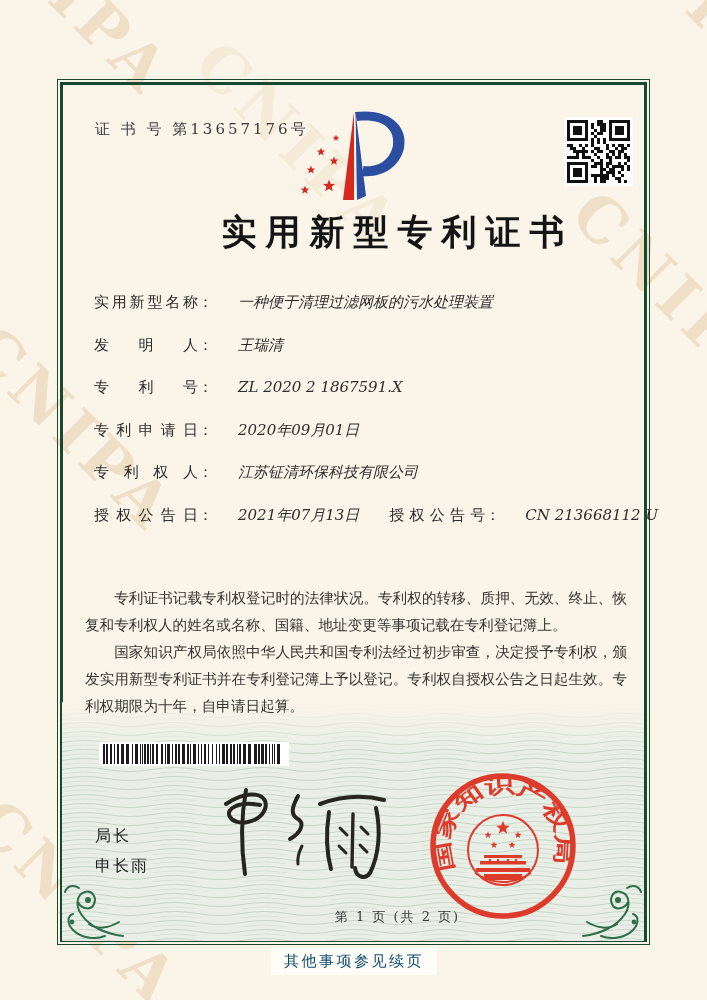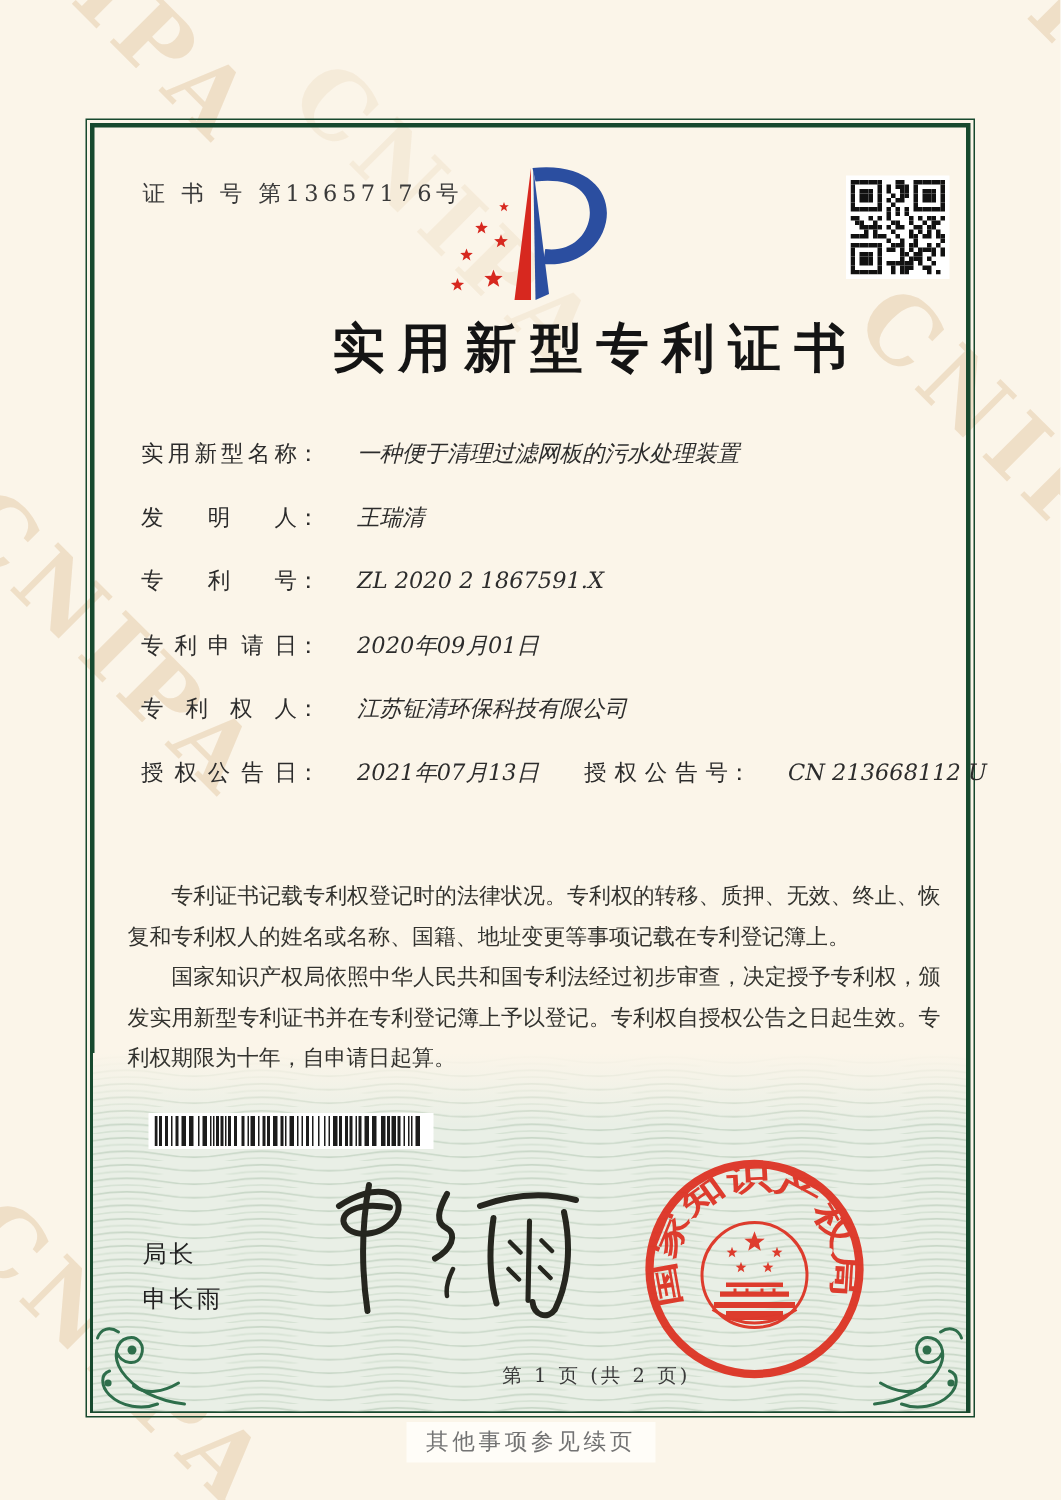--- a/index.html
+++ b/index.html
@@ -52,21 +52,21 @@
   .signature{position:absolute;left:202px;top:778px;}
 
   .seal{position:absolute;left:427px;top:770px;}
   .sealdate{position:absolute;left:424px;top:887px;width:175px;font-size:15.5px;font-weight:bold;
             color:#23232e;letter-spacing:1px;white-space:nowrap;}
 
   .pageinfo{position:absolute;left:0;top:908px;width:707px;text-align:center;
             font-size:13px;color:#3a3a3a;letter-spacing:2px;padding-left:44px;}
 
   .tab{position:absolute;left:271px;top:948px;background:#fffdf8;padding:4px 13px;
-       font-size:15px;color:#737373;letter-spacing:2.5px;}
+       font-size:15px;color:#0c4a6e;letter-spacing:2.5px;}
 </style>
 </head>
 <body>
 
 <div class="page">
 
   <div class="wm" style="left:-62px;top:-44px;">CNIPA</div>
   <div class="wm" style="left:575px;top:-34px;">CNIPA</div>
   <div class="wm" style="left:168px;top:108px;opacity:.45;">CNIPA</div>
   <div class="wm" style="left:-58px;top:392px;">CNIPA</div>

